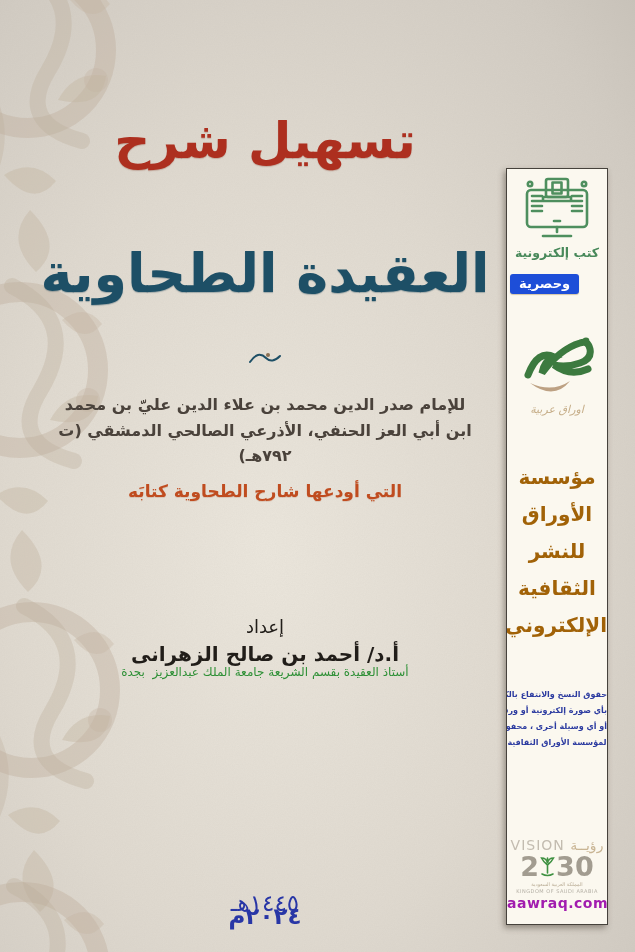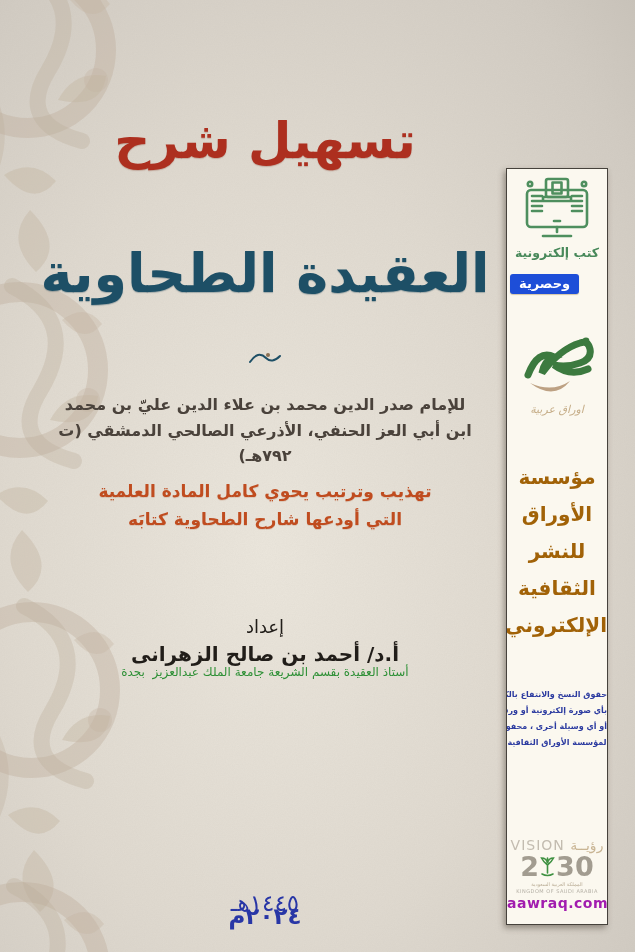--- a/index.html
+++ b/index.html
@@ -98,21 +98,20 @@
     <div class="main-title">العقيدة الطحاوية</div>
     <svg class="title-flourish" width="40" height="20" viewBox="0 0 40 20">
       <path d="M2 14 q8 -12 16 -4 q6 6 14 -2" stroke="#1d4f66" stroke-width="2" fill="none" stroke-linecap="round"></path>
       <circle cx="20" cy="7" r="2" fill="#8a6f52"></circle>
     </svg>
     <div class="author">
       <div>للإمام صدر الدين محمد بن علاء الدين عليّ بن محمد</div>
       <div>ابن أبي العز الحنفي، الأذرعي الصالحي الدمشقي (ت ٧٩٢هـ)</div>
     </div>
     <div class="tahdhib">
-      <div>تهذيب وترتيب يحوي كامل المادة العلمية</div>
       <div>التي أودعها شارح الطحاوية كتابَه</div>
     </div>
     <div class="idad">إعداد</div>
     <div class="preparer">أ.د/ أحمد بن صالح الزهرانى</div>
     <div class="preparer-title">أستاذ العقيدة بقسم الشريعة جامعة الملك عبدالعزيز &nbsp;بجدة</div>
     <div class="year-h">١٤٤٥هـ</div>
     <div class="year-g">٢٠٢٤م</div>
   </div>
 
   <div class="panel">

